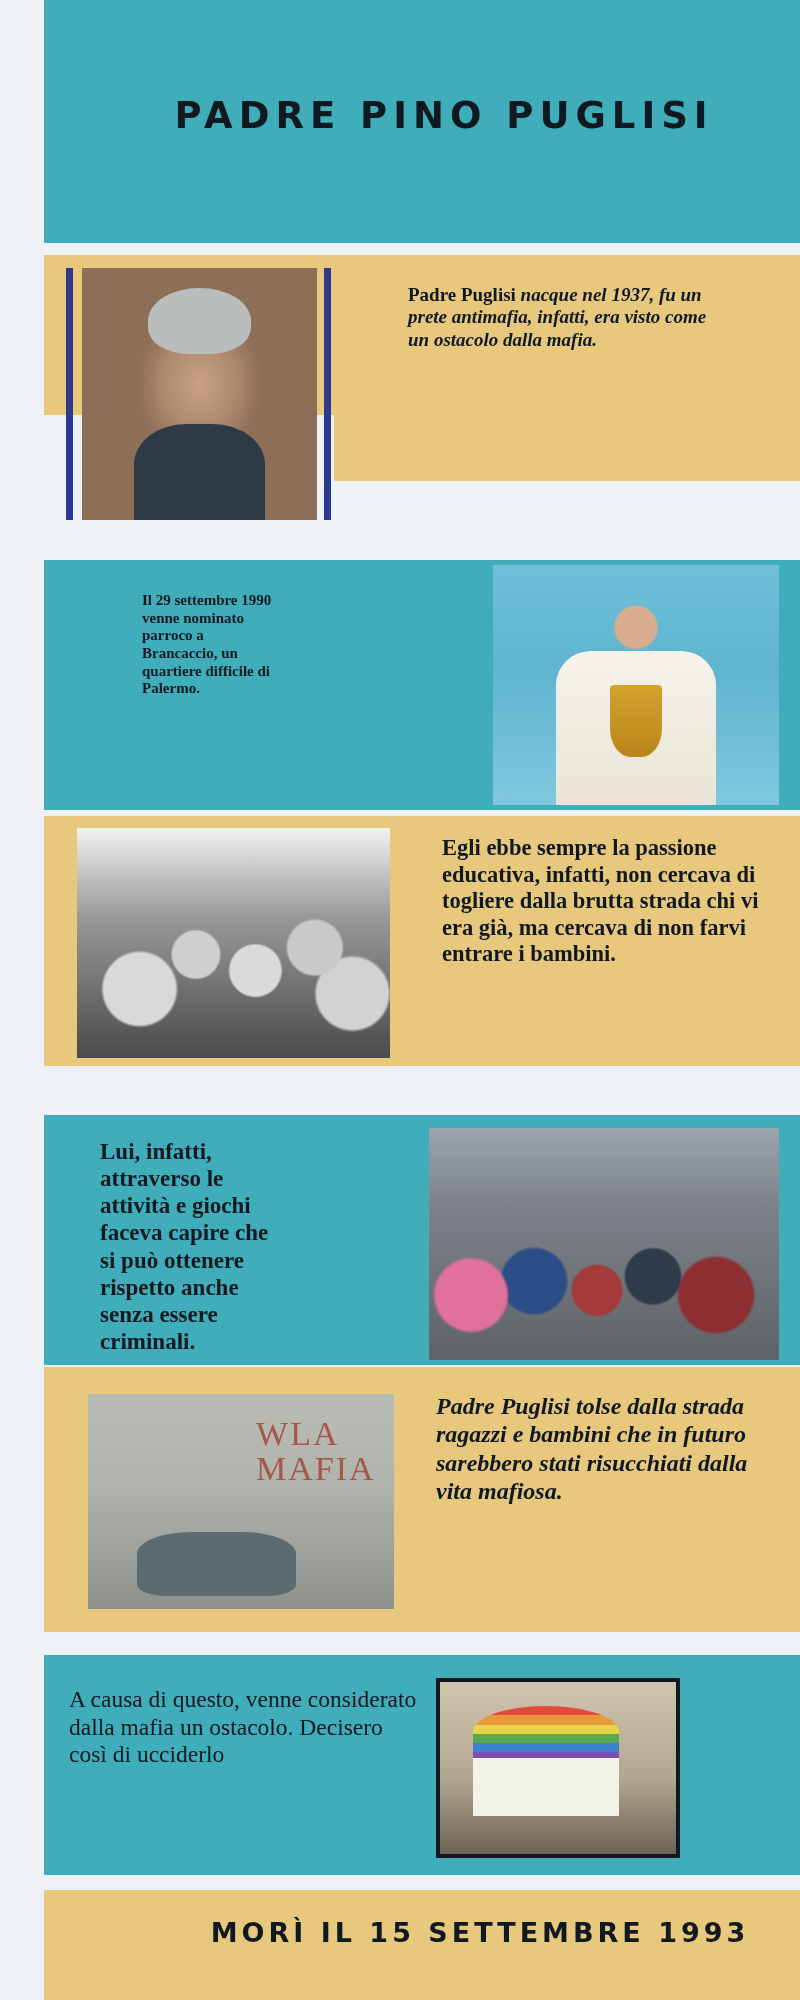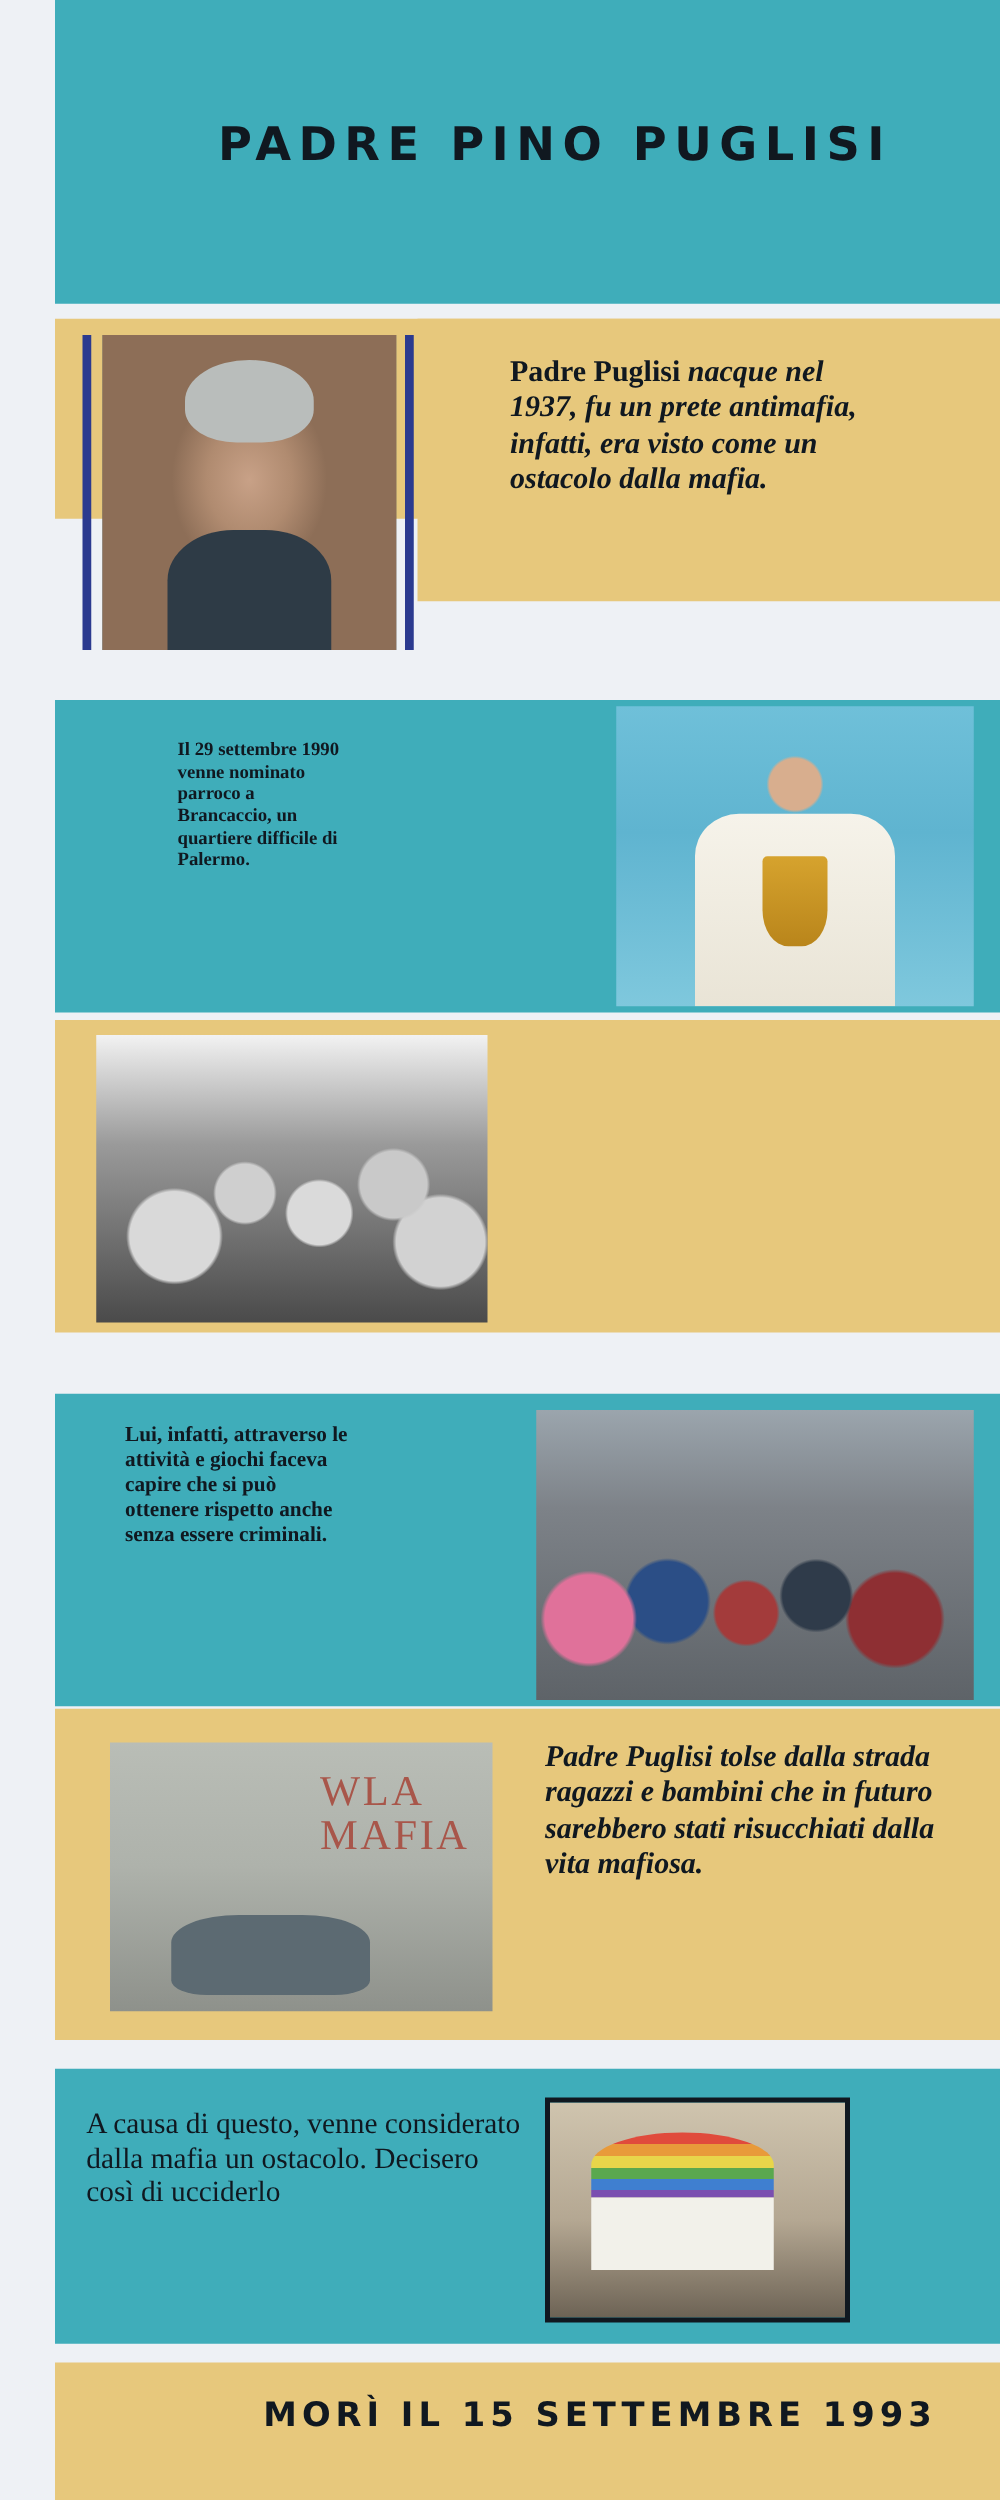--- a/index.html
+++ b/index.html
@@ -90,21 +90,21 @@
     left: 38px;
     top: 268px;
     width: 235px;
     height: 252px;
   }
   .s1-text {
     left: 364px;
     top: 284px;
     width: 300px;
     font-weight: bold;
-    font-size: 24px;
+    font-size: 19px;
   }
   .s1-text .ital { font-style: italic; }
 
   
   .s2 {
     top: 560px;
     height: 250px;
   }
   .s2-photo {
     left: 449px;
@@ -148,21 +148,21 @@
     left: 385px;
     top: 1128px;
     width: 350px;
     height: 232px;
   }
   .s4-text {
     left: 56px;
     top: 1138px;
     width: 180px;
     font-weight: bold;
-    font-size: 17px;
+    font-size: 23px;
   }
 
   
   .s5 {
     top: 1367px;
     height: 265px;
   }
   .s5-photo {
     left: 44px;
     top: 1394px;
@@ -377,20 +377,21 @@
   <div class="band teal s2"></div>
   <div class="photo s2-photo ph-chalice">
     <span class="ph-label">Padre Puglisi celebra la messa con il calice</span>
   </div>
   <div class="txt s2-text">Il 29 settembre 1990 venne nominato parroco a Brancaccio, un quartiere difficile di Palermo.</div>
 
   <div class="band sand s3"></div>
   <div class="photo s3-photo ph-bw-kids">
     <span class="ph-label">Foto in bianco e nero di un gruppo di ragazzi sorridenti</span>
   </div>
+  <div class="txt s3-text">Egli ebbe sempre la passione educativa, infatti, non cercava di togliere dalla brutta strada chi vi era già, ma cercava di non farvi entrare i bambini.</div>
 
   <div class="band teal s4"></div>
   <div class="photo s4-photo ph-street-kids">
     <span class="ph-label">Bambini e ragazzi in una strada del quartiere Brancaccio</span>
   </div>
   <div class="txt s4-text">Lui, infatti, attraverso le attività e giochi faceva capire che si può ottenere rispetto anche senza essere criminali.</div>
 
   <div class="band sand s5"></div>
   <div class="photo s5-photo ph-vespa">
     <span class="ph-label">Ragazzi su una vespa davanti a un muro con la scritta W LA MAFIA</span>

